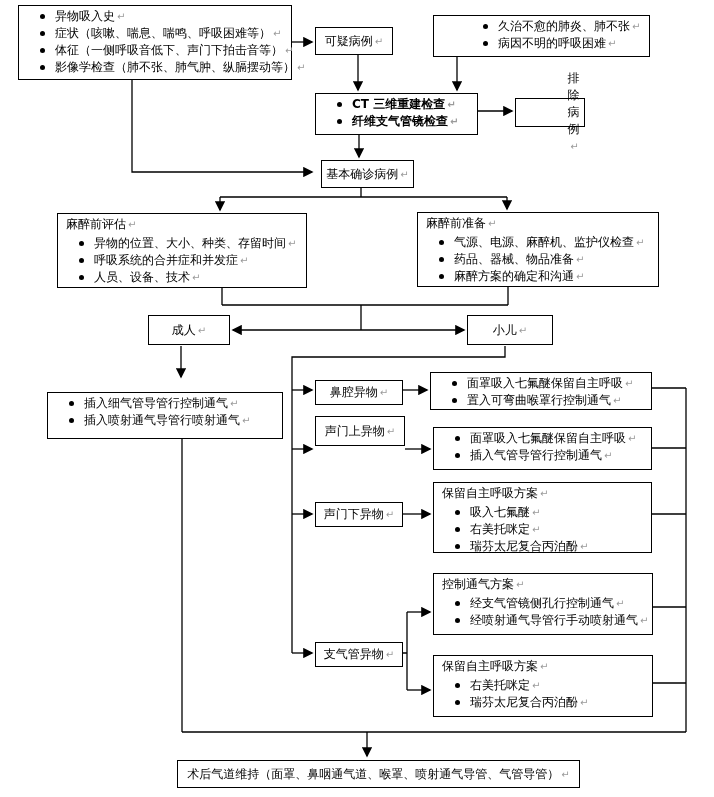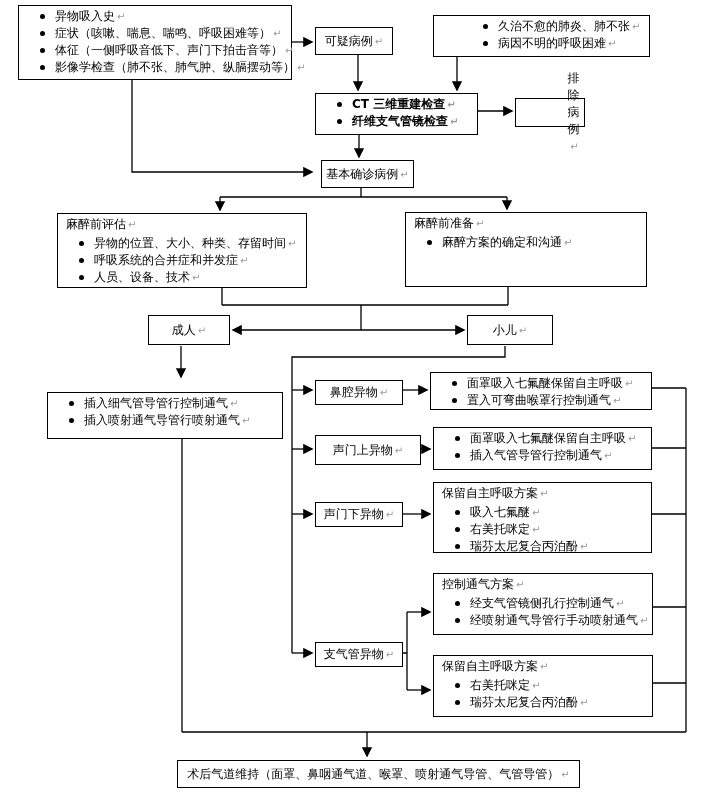--- a/index.html
+++ b/index.html
@@ -18,27 +18,27 @@
   
   .pm::after{content:"↵";color:#9a9a9a;font-size:10px;margin-left:2px;}
   
   #b-symptoms{left:18px;top:5px;width:274px;height:75px;}
   #b-suspected{left:315px;top:27px;width:78px;height:28px;}
   #b-chronic{left:433px;top:15px;width:217px;height:42px;padding-left:28px;}
   #b-ct{left:315px;top:93px;width:163px;height:42px;font-weight:bold;}
   #b-excluded{left:515px;top:98px;width:70px;height:29px;padding-left:47px;}
   #b-confirmed{left:305px;top:160px;width:93px;height:28px;margin-left:16px;}
   #b-preeval{left:57px;top:213px;width:250px;height:75px;}
-  #b-preprep{left:405px;top:212px;width:242px;height:75px;}
+  #b-preprep{left:417px;top:212px;width:242px;height:75px;}
   #b-adult{left:148px;top:315px;width:82px;height:30px;}
   #b-child{left:467px;top:315px;width:86px;height:30px;}
   #b-adultvent{left:47px;top:380px;width:236px;height:47px;margin-top:12px;}
   #b-nasal{left:315px;top:380px;width:88px;height:25px;}
   #b-nasalplan{left:430px;top:372px;width:222px;height:38px;}
-  #b-supra{left:315px;top:435px;width:106px;height:30px;text-align:center;}
+  #b-supra{left:315px;top:416px;width:90px;height:30px;text-align:center;}
   #b-supraplan{left:433px;top:427px;width:219px;height:43px;}
   #b-sub{left:315px;top:502px;width:88px;height:25px;}
   #b-subplan{left:433px;top:482px;width:219px;height:71px;}
   #b-ctrlplan{left:433px;top:573px;width:220px;height:62px;}
   #b-bronch{left:315px;top:642px;width:88px;height:25px;}
   #b-spontplan{left:433px;top:655px;width:220px;height:62px;}
   #b-postop{left:177px;top:760px;width:403px;height:28px;}
   svg.wires path{stroke:#000;stroke-width:1.3;fill:none;}
   svg.wires marker path{fill:#000;stroke:none;}
 </style>
@@ -158,20 +158,28 @@
           <span class="bt pm">人员、设备、技术</span>
         </li>
     </ul>
   </div>
 
   <div class="box" id="b-preprep">
     <div class="title pm">麻醉前准备</div>
     <ul class="blist">
       <li class="bl">
           <span class="dot"></span>
+          <span class="bt pm">气源、电源、麻醉机、监护仪检查</span>
+        </li>
+      <li class="bl">
+          <span class="dot"></span>
+          <span class="bt pm">药品、器械、物品准备</span>
+        </li>
+      <li class="bl">
+          <span class="dot"></span>
           <span class="bt pm">麻醉方案的确定和沟通</span>
         </li>
     </ul>
   </div>
 
   <div class="box label-box" id="b-adult">
     <span class="pm">成人</span>
   </div>
 
   <div class="box label-box" id="b-child">

